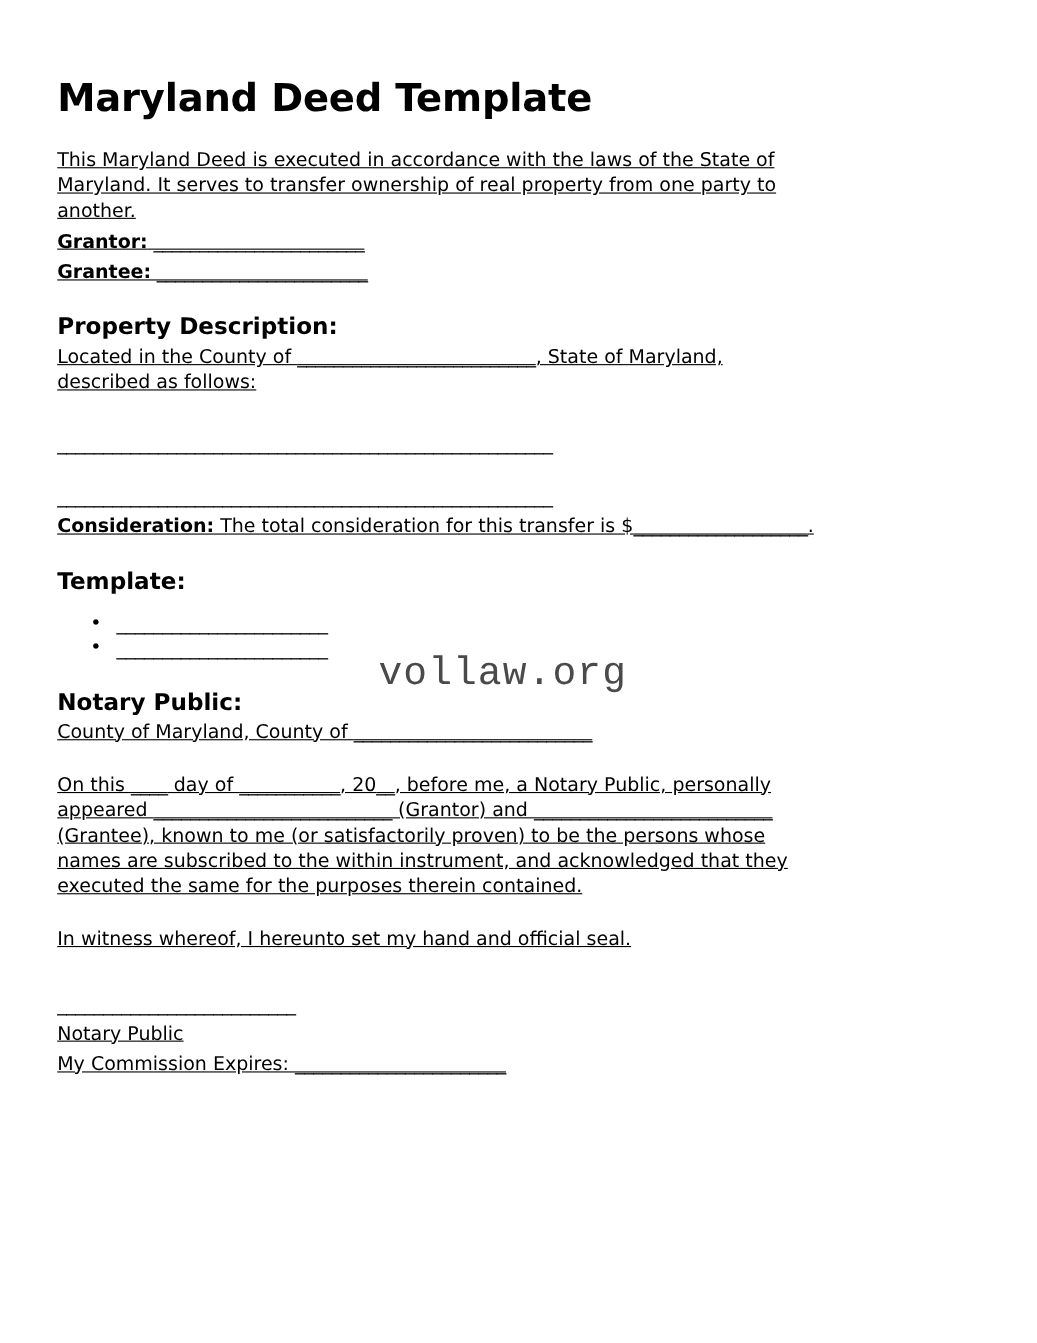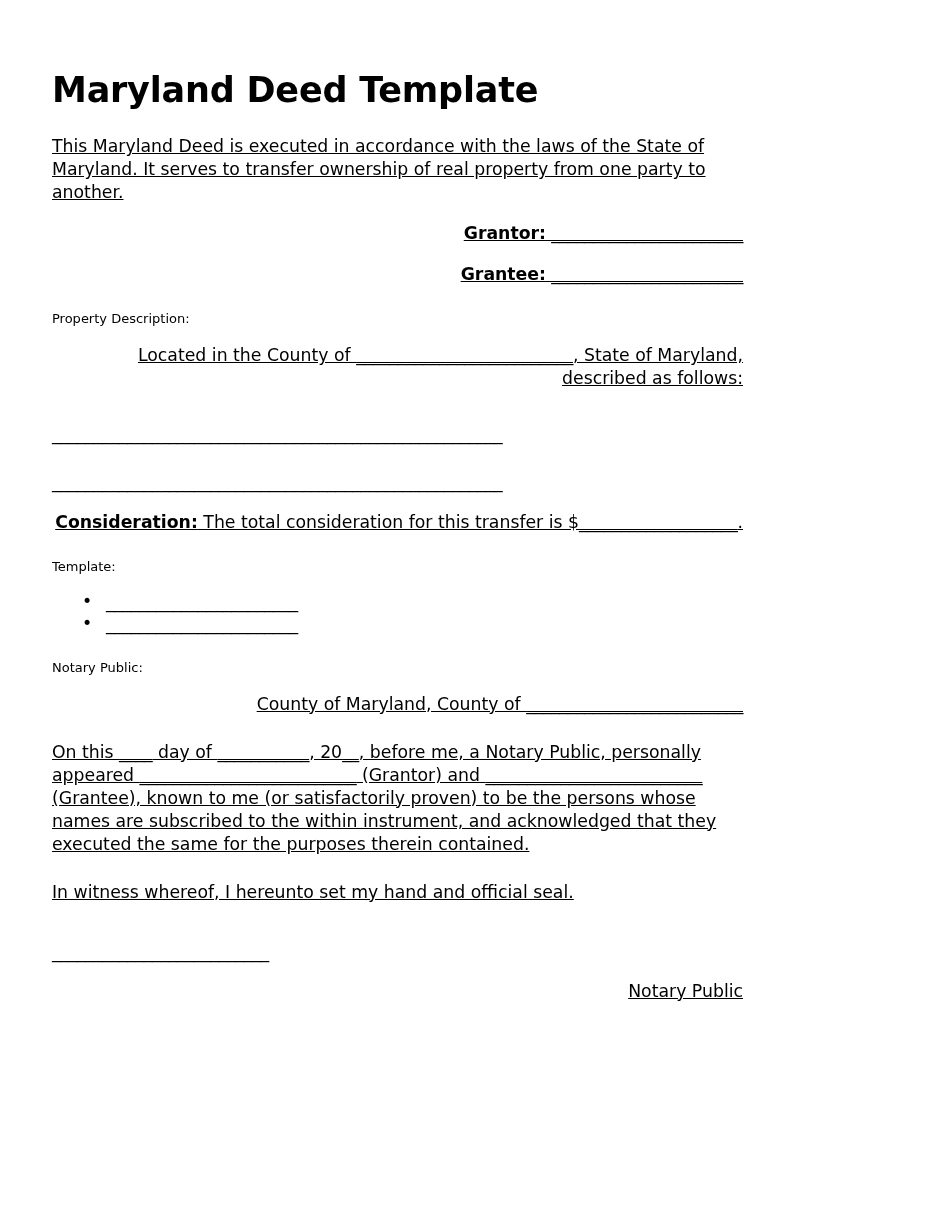--- a/index.html
+++ b/index.html
@@ -34,29 +34,28 @@
     line-height: 1.15;
   }
   p.block {
     font-size: 17.3px;
     line-height: 1.33;
     margin: 25px 0 0 0;
     max-width: 824px;
     text-decoration: underline;
   }
   p.tight {
-    margin-top: 18px;
-    text-align: right;
+    margin-top: 5px;
   }
   .lbl {
     font-weight: bold;
   }
   .head {
-    font-size: 13px;
-    font-weight: normal;
+    font-size: 21px;
+    font-weight: bold;
     margin: 25px 0 0 0;
   }
   .blank {
     letter-spacing: -0.3px;
     white-space: pre;
   }
   ul.witness-list {
     margin: 18px 0 0 0;
     padding: 0 0 0 30px;
     list-style: none;
@@ -143,15 +142,17 @@
   <p class="block tight"><span>County of Maryland, County of </span><span class="blank">__________________________</span></p>
 
   <p class="block"><span>On this </span><span class="blank">____</span><span> day of </span><span class="blank">___________</span><span>, 20</span><span class="blank">__</span><span>, before me, a Notary Public, personally appeared </span><span class="blank">__________________________</span><span> (Grantor) and </span><span class="blank">__________________________</span><span> (Grantee), known to me (or satisfactorily proven) to be the persons whose names are subscribed to the within instrument, and acknowledged that they executed the same for the purposes therein contained.</span></p>
 
   <p class="block">In witness whereof, I hereunto set my hand and official seal.</p>
 
   <p class="sig-line">__________________________</p>
 
   <p class="block tight">Notary Public</p>
 
+  <p class="block tight"><span>My Commission Expires: </span><span class="blank">_______________________</span></p>
 
+  <div class="watermark">vollaw.org</div>
 
 </div>
 
 </body></html>

